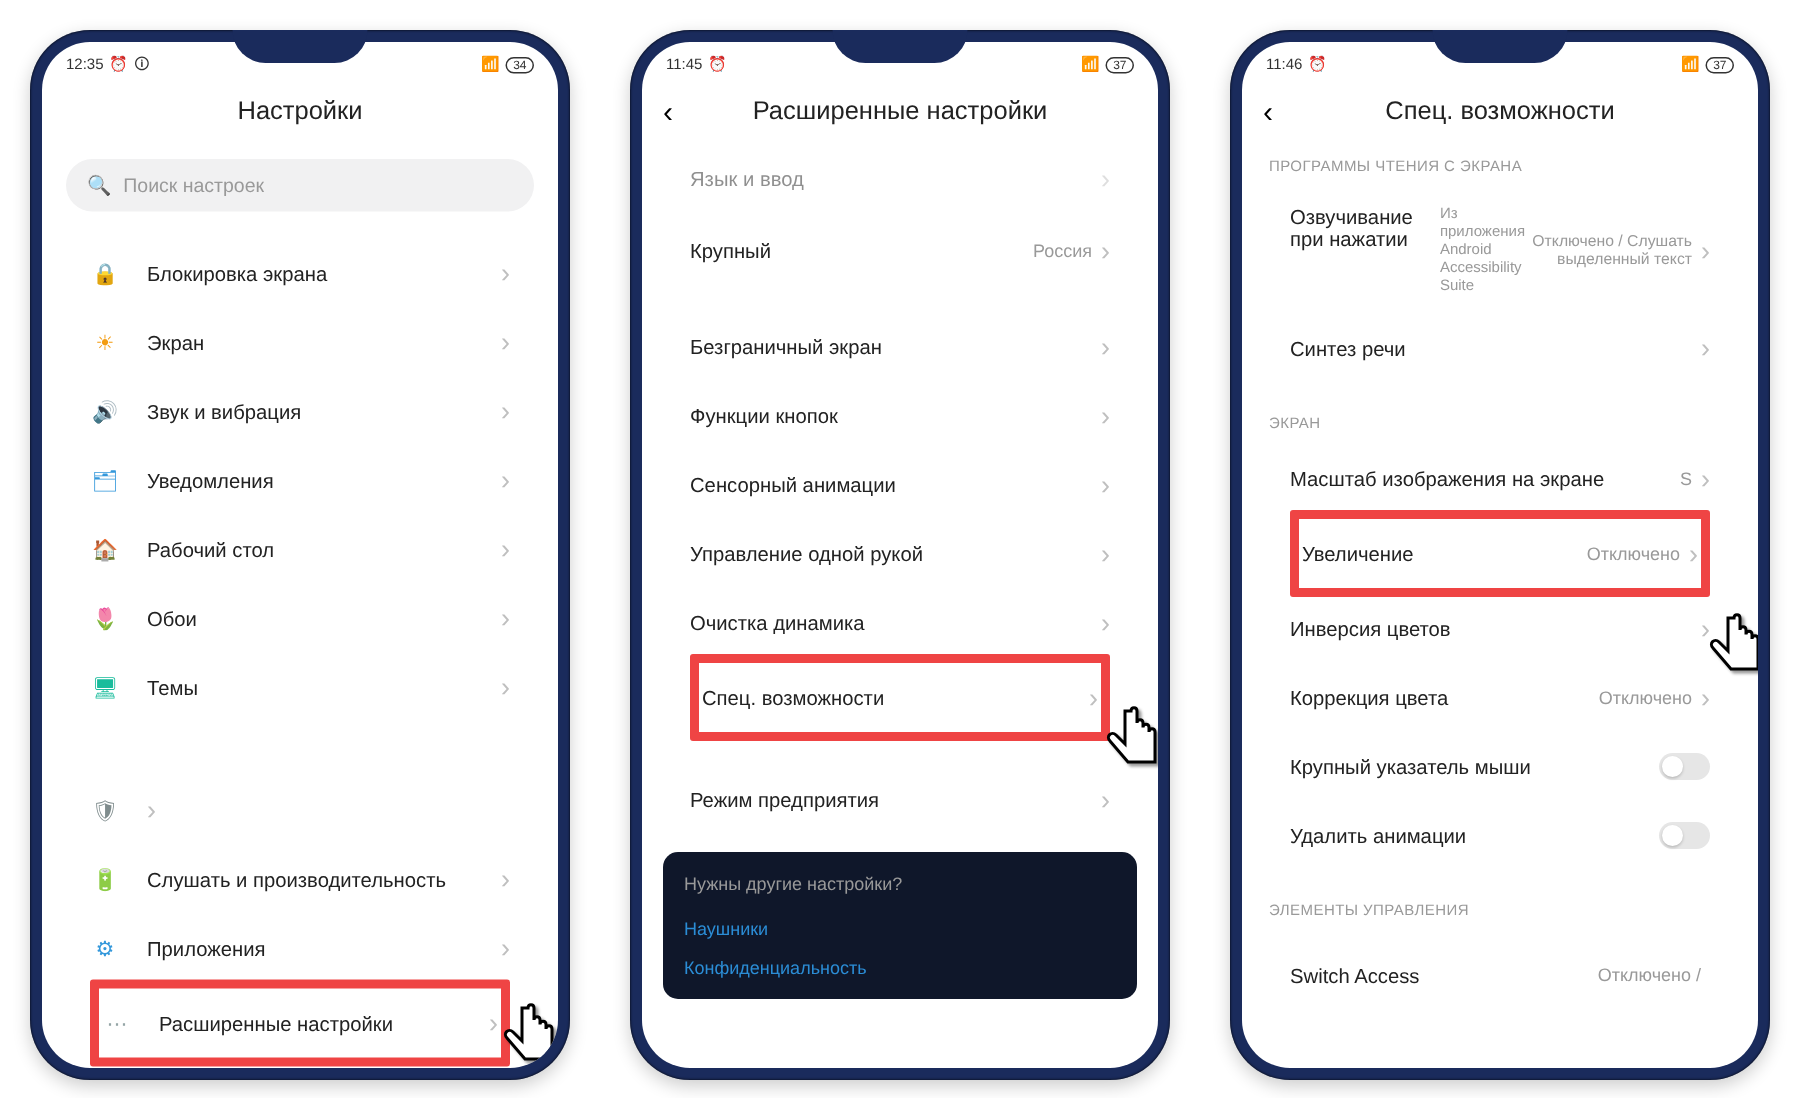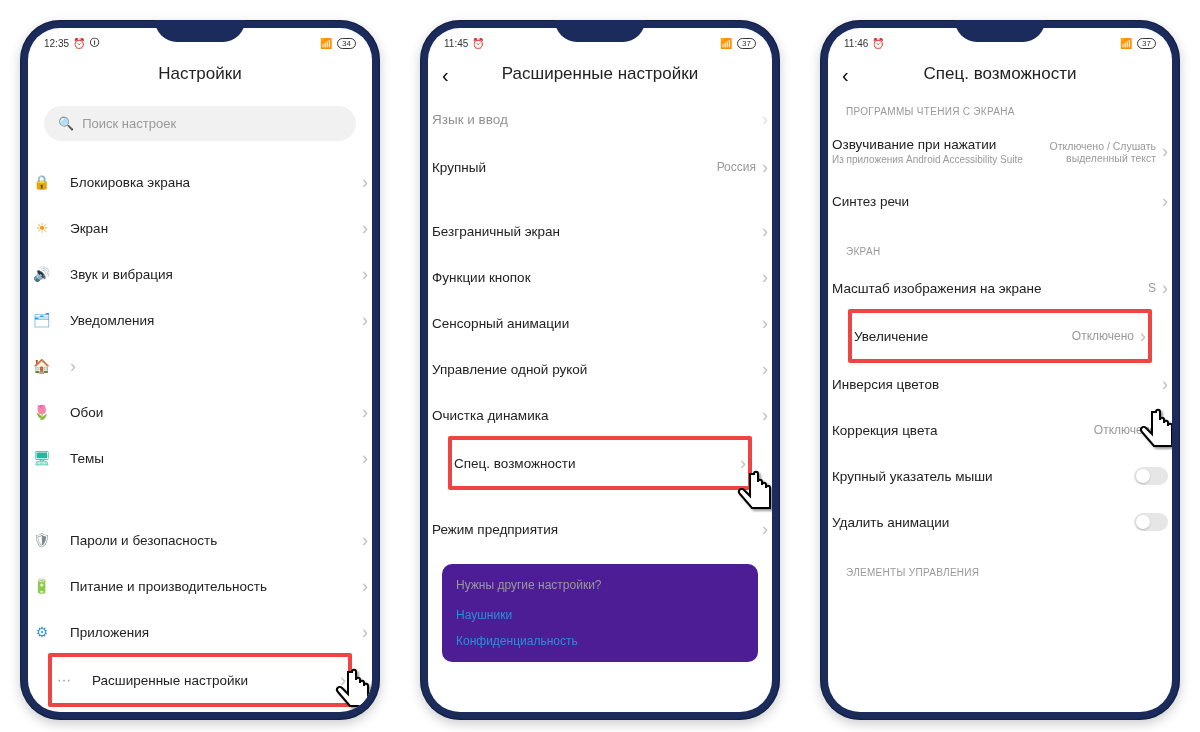--- a/index.html
+++ b/index.html
@@ -85,21 +85,21 @@
     display: flex;
     align-items: center;
     gap: 8px;
     color: #999;
     font-size: 13px;
   }
   .list { padding: 0 0 0 0; }
   .row {
     display: flex;
     align-items: center;
-    padding: 12px 4px;
+    padding: 12px 32px;
     font-size: 13.5px;
     color: #222;
     position: relative;
     cursor: pointer;
     min-height: 46px;
   }
   .row .icon {
     width: 20px;
     height: 20px;
     margin-right: 18px;
@@ -125,41 +125,41 @@
     padding: 8px 18px;
     font-size: 10px;
     color: #999;
     letter-spacing: 0.3px;
   }
   .row-sub {
     font-size: 10px;
     color: #999;
     line-height: 1.2;
   }
-  .row-multi .label-col { flex: 1; display: flex; flex-direction: column; gap: 2px; }
+  .row-multi .label-col { flex: 1; display: flex; gap: 18px; }
   .row-multi .value-col { text-align: right; font-size: 10.5px; color: #999; margin-right: 6px; max-width: 120px; }
   .toggle {
     width: 34px; height: 18px; background: #e6e6e6; border-radius: 9px; position: relative;
   }
   .toggle::after {
     content: ""; position: absolute; top: 2px; left: 2px; width: 14px; height: 14px;
     background: #fff; border-radius: 50%; box-shadow: 0 1px 2px rgba(0,0,0,0.2);
   }
   .hint-box {
     margin: 12px 14px;
-    background: #4c1d95;
+    background: #0f172a;
     border-radius: 10px;
     padding: 14px 14px 8px;
     font-size: 12px;
   }
   .hint-box .hint-title { color: #999; margin-bottom: 10px; }
   .hint-box .hint-link { color: #2b8dd6; padding: 6px 0; cursor: pointer; }
   .highlight {
-    border: 4px solid #ef4444;
-    margin: -2px 20px;
+    border: 6px solid #ef4444;
+    margin: -2px 32px;
     border-radius: 2px;
   }
   .highlight .row { padding: 10px 2px; }
   .cursor-hand {
     position: absolute;
     width: 50px;
     height: 60px;
     z-index: 20;
     pointer-events: none;
   }
@@ -210,41 +210,41 @@
           <span class="label">Звук и вибрация</span>
           <span class="chevron">›</span>
         </div>
       <div class="row">
           <span class="icon c-bell">🗂</span>
           <span class="label">Уведомления</span>
           <span class="chevron">›</span>
         </div>
       <div class="row">
           <span class="icon c-home">🏠</span>
+          <span class="label">Рабочий стол</span>
           <span class="chevron">›</span>
         </div>
       <div class="row">
           <span class="icon c-wall">🌷</span>
           <span class="label">Обои</span>
           <span class="chevron">›</span>
         </div>
       <div class="row">
           <span class="icon c-theme">🖥</span>
           <span class="label">Темы</span>
           <span class="chevron">›</span>
         </div>
       <div class="section-gap"></div>
       <div class="row">
           <span class="icon c-shield">🛡</span>
-          <span class="label">Пароли и безопасность</span>
           <span class="chevron">›</span>
         </div>
       <div class="row">
           <span class="icon c-batt">🔋</span>
-          <span class="label">Питание и производительность</span>
+          <span class="label">Слушать и производительность</span>
           <span class="chevron">›</span>
         </div>
       <div class="row">
           <span class="icon c-gear">⚙</span>
           <span class="label">Приложения</span>
           <span class="chevron">›</span>
         </div>
       <div class="highlight">
         <div class="row">
             <span class="icon c-dots">⋯</span>
@@ -391,20 +391,24 @@
       <div class="row">
           <span class="label">Крупный указатель мыши</span>
           <span class="toggle"></span>
         </div>
       <div class="row">
           <span class="label">Удалить анимации</span>
           <span class="toggle"></span>
         </div>
       <div style="height:14px"></div>
       <div class="section-header">ЭЛЕМЕНТЫ УПРАВЛЕНИЯ</div>
+      <div class="row" style="padding-bottom:0">
+          <span class="label">Switch Access</span>
+          <span class="value">Отключено /</span>
+        </div>
     </div>
     <div class="cursor-hand" style="right:-12px; top:376px;">
       <svg viewBox="0 0 50 60">
           <path d="M18 8 v22 l-6 -6 c-3 -3 -7 1 -4 4 l12 14 h18 v-20 c0-3-4-3-4 0 v-3 c0-3-4-3-4 0 v-3 c0-3-4-3-4 0 V8 c0-3-4-3-4 0 z" fill="#fff" stroke="#000" stroke-width="2"></path>
         </svg>
     </div>
   </div>
 </div>
 
 </body></html>

